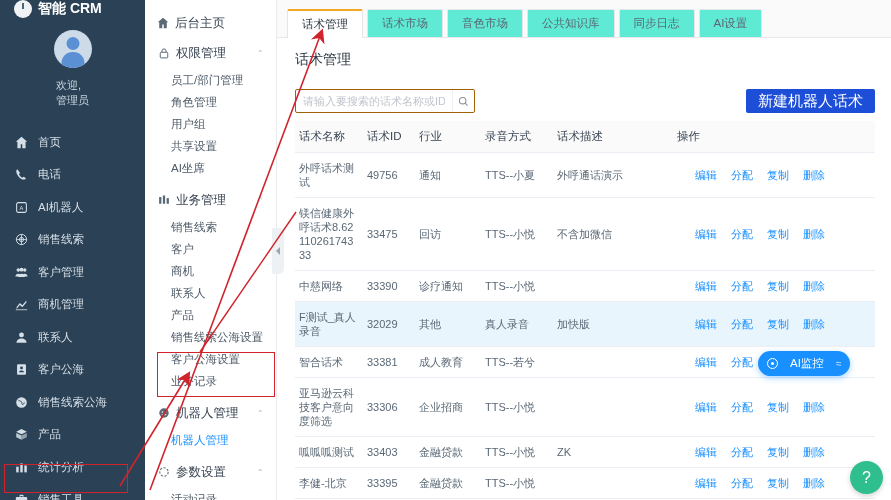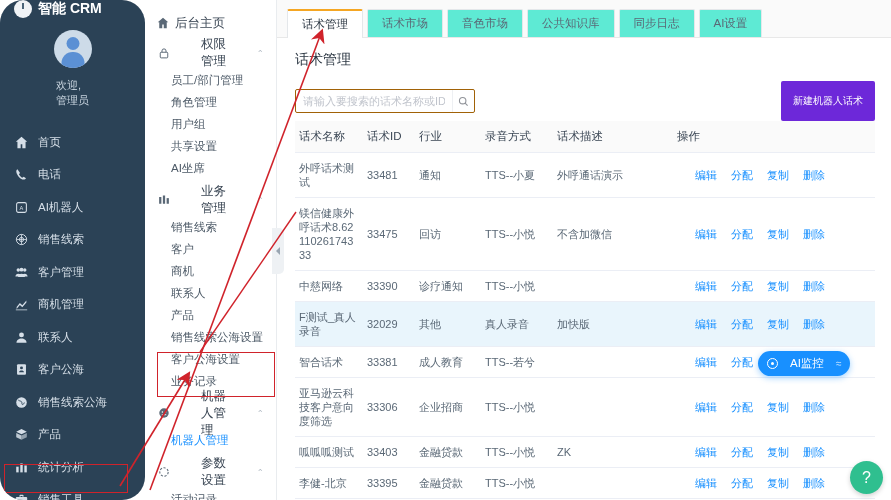--- a/index.html
+++ b/index.html
@@ -13,21 +13,20 @@
   }
   #app { position: relative; width: 891px; height: 500px; display: flex; }
 
   
   .lsb {
     width: 145px; height: 500px;
     background: #2b4256;
     flex: 0 0 145px;
     position: relative;
     overflow: hidden;
-    border-radius: 23px;
   }
   .lsb-logo {
     height: 18px;
     display: flex; align-items: center; gap: 6px;
     padding: 0 14px;
     color: #fff;
     font-size: 14px; font-weight: bold;
     overflow: hidden;
   }
   .logo-mark {
@@ -93,21 +92,20 @@
     overflow: hidden;
     padding-top: 8px;
   }
   .msb-grp {
     display: flex; align-items: center;
     height: 30px;
     padding: 0 12px;
     font-size: 12.5px;
     color: #3a4654;
     cursor: pointer;
-    gap: 25px;
   }
   .msb-grp .gico { width: 14px; flex:0 0 14px; display:flex; align-items:center; justify-content:center; margin-right: 5px; }
   .msb-grp .gico svg { width: 12px; height: 12px; fill: #5a6876; }
   .msb-grp .gtxt { flex: 1; }
   .msb-grp .caret {
     font-size: 9px; color: #9aa6b2; transform: scaleY(0.7);
   }
   .msb-sub {
     padding: 1px 0 6px 0;
   }
@@ -207,26 +205,26 @@
   .search-input::placeholder { color: #c0c4cc; }
   .search-btn {
     width: 26px; height: 22px;
     border-left: 1px solid #eef0f3;
     display: flex; align-items: center; justify-content: center;
     cursor: pointer;
   }
   .search-btn svg { width: 11px; height: 11px; stroke: #909399; fill: none; stroke-width: 1.6; }
   .spacer { flex: 1; }
   .primary-btn {
-    background: #6d28d9;
+    background: #1d4ed8;
     color: #fff;
     border: none;
-    height: 40px;
+    height: 24px;
     padding: 0 12px;
-    font-size: 10px;
+    font-size: 15px;
     border-radius: 2px;
     cursor: pointer;
     font-family: inherit;
     white-space: nowrap;
   }
 
   
   .tbl-wrap { padding: 0 16px 0 18px; }
   table.tbl { width: 100%; border-collapse: collapse; table-layout: fixed; }
   table.tbl thead th {
@@ -563,21 +561,21 @@
             <th class="col-ind">行业</th>
             <th class="col-rec">录音方式</th>
             <th class="col-desc">话术描述</th>
             <th class="col-act">操作</th>
           </tr>
         </thead>
         <tbody>
 
           <tr>
             <td>外呼话术测试</td>
-            <td>33481</td>
+            <td>49756</td>
             <td>通知</td>
             <td>TTS--小夏</td>
             <td>外呼通话演示</td>
             <td>
                 <div class="acts">
               <a>编辑</a>
               <a>分配</a>
               <a>复制</a>
               <a>删除</a>
             </div>

